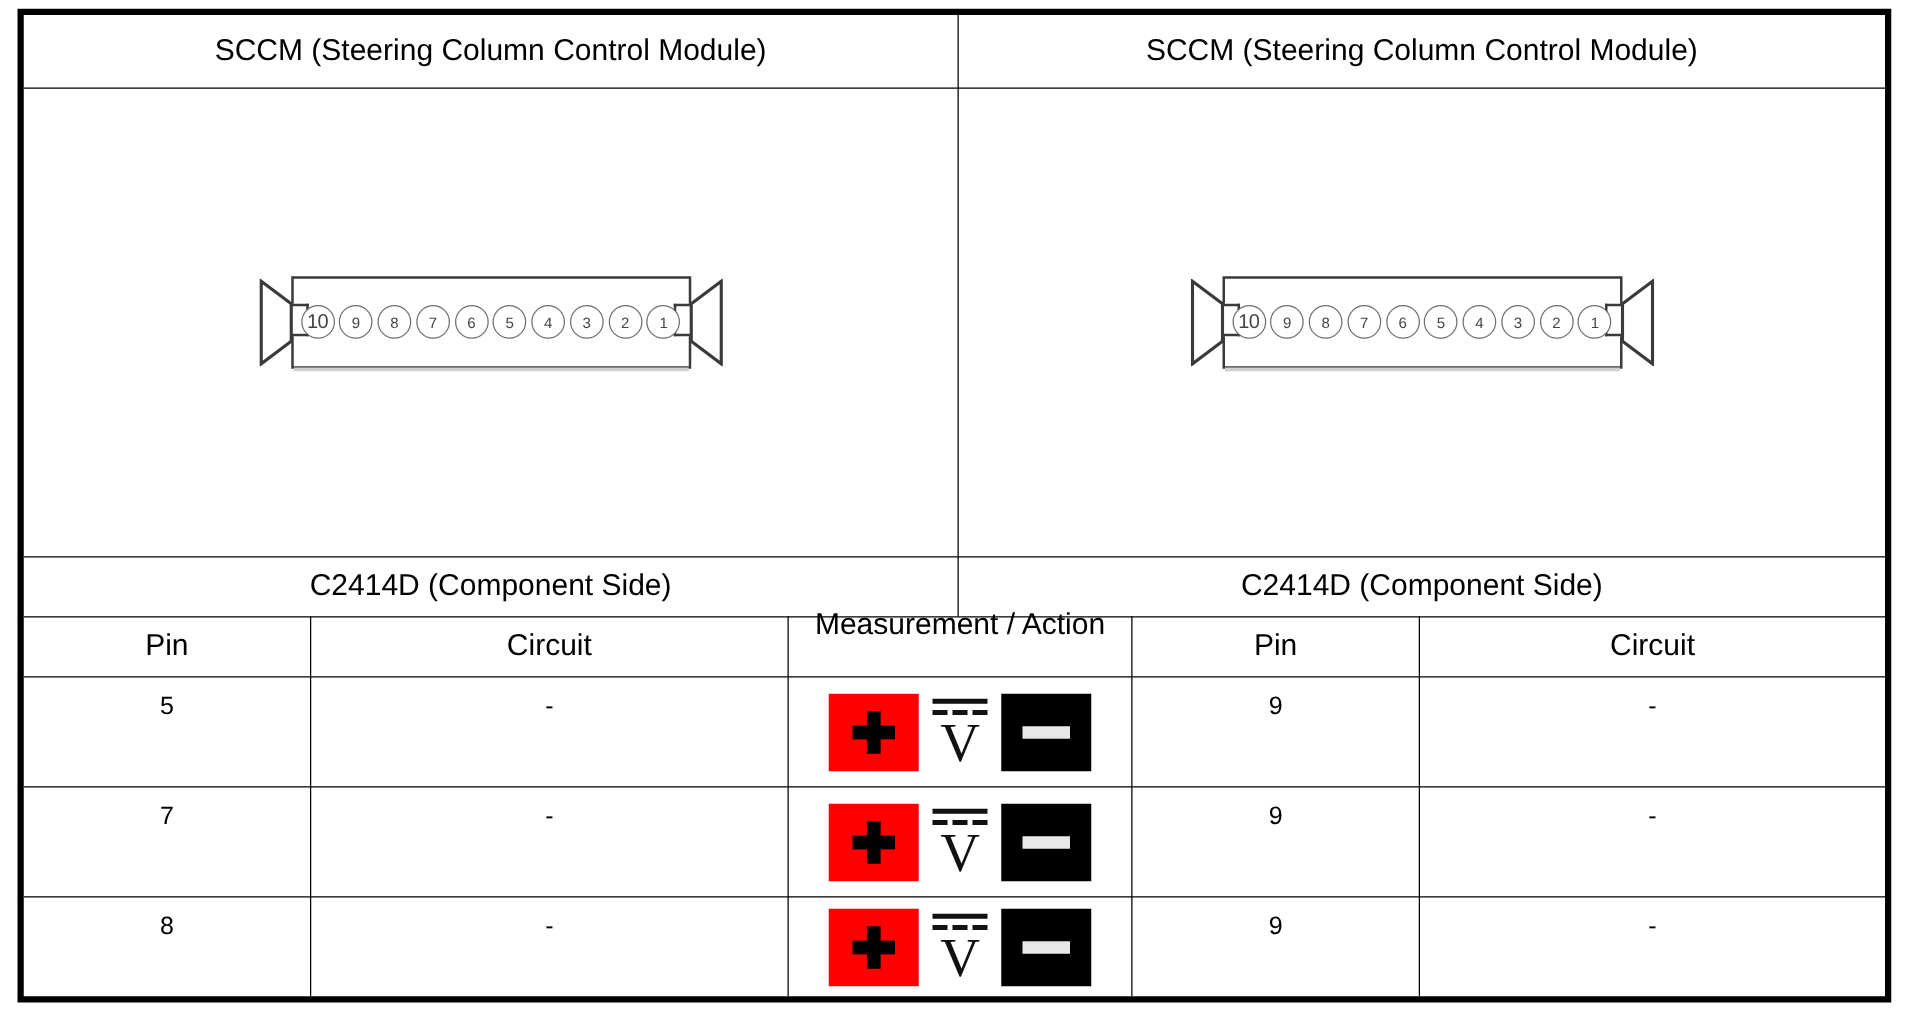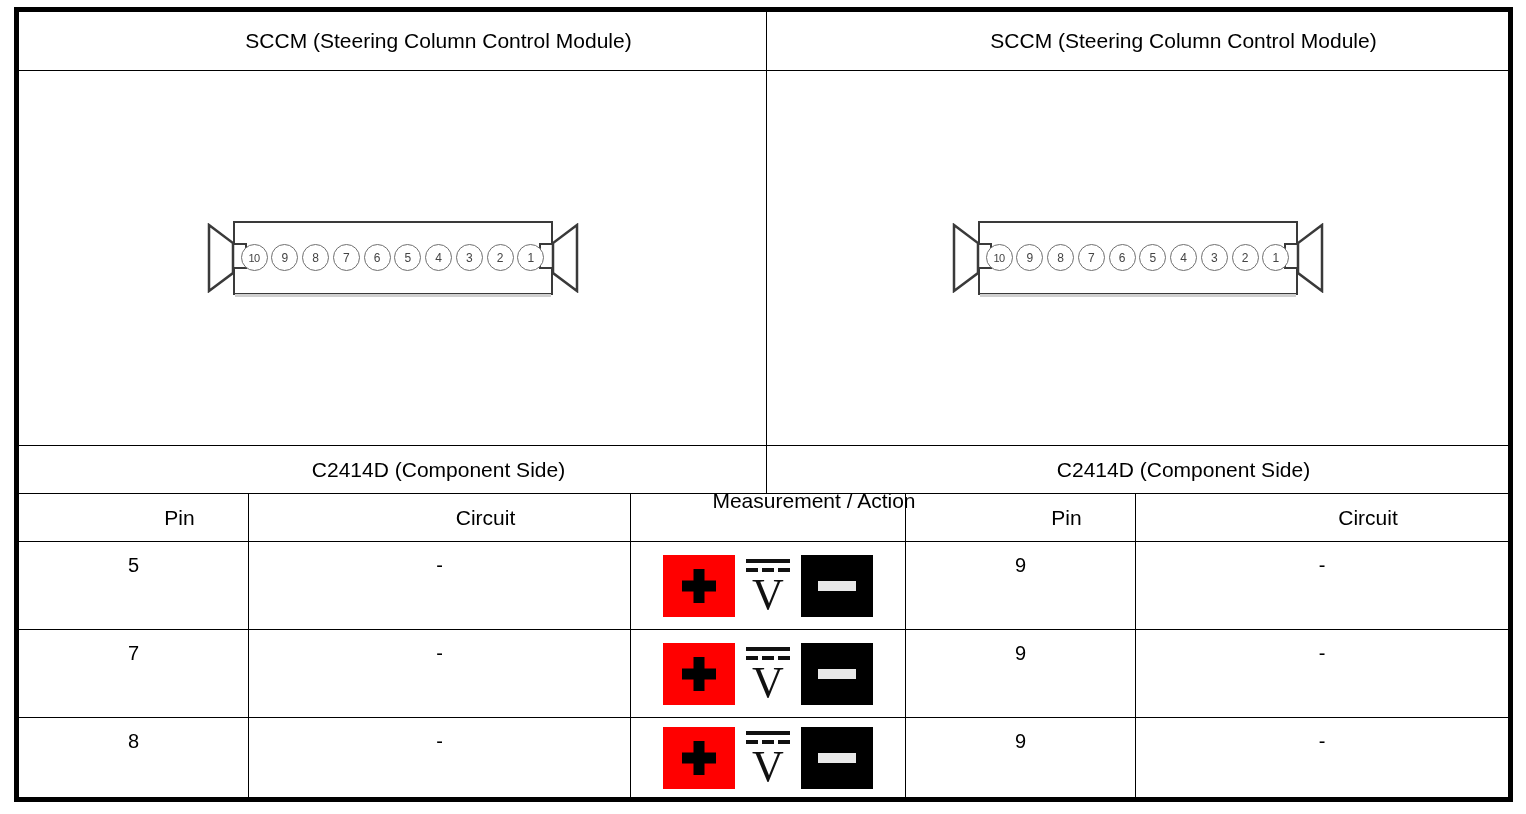--- a/index.html
+++ b/index.html
@@ -63,22 +63,21 @@
     color: #000000;
     line-height: 1.1;
     text-align: center;
     box-sizing: border-box;
   }
   .cell.top {
     align-items: flex-start;
     padding-top: 12px;
   }
   .cell.hdr {
-    font-size: 21px;
-    margin-left: 46px;
+    font-size: 24px;
   }
   .cell.value {
     font-size: 20px;
   }
 
   
   .conn-wrap {
     position: absolute;
     display: flex;
     align-items: center;
@@ -147,21 +146,21 @@
     border: 1.6px solid #6f6f6f;
     background: #ffffff;
     display: flex;
     align-items: center;
     justify-content: center;
     font-size: 12px;
     color: #444444;
     font-family: "Liberation Sans", sans-serif;
     box-sizing: border-box;
   }
-  .pin.wide { font-size: 11px; letter-spacing: -0.5px; }
+  .pin.wide { font-size: 16px; letter-spacing: -0.5px; }
 
   
   .meas {
     position: absolute;
     display: flex;
     align-items: center;
     justify-content: center;
     gap: 8px;
   }
   .icon-plus {

